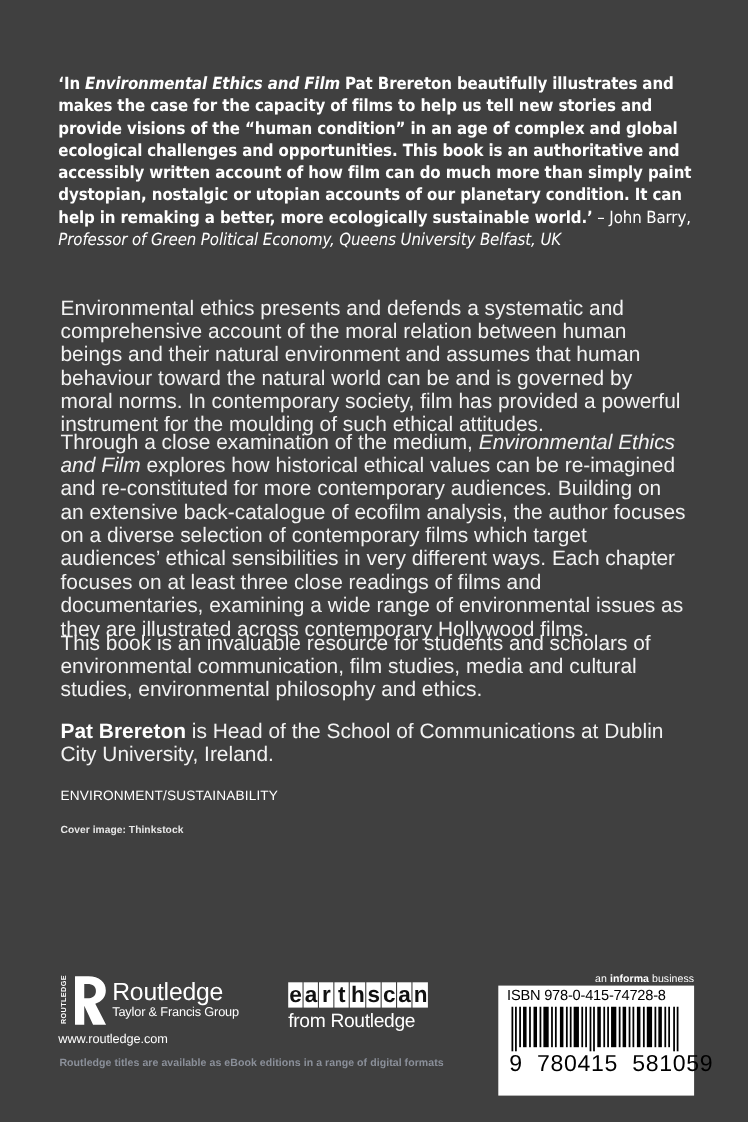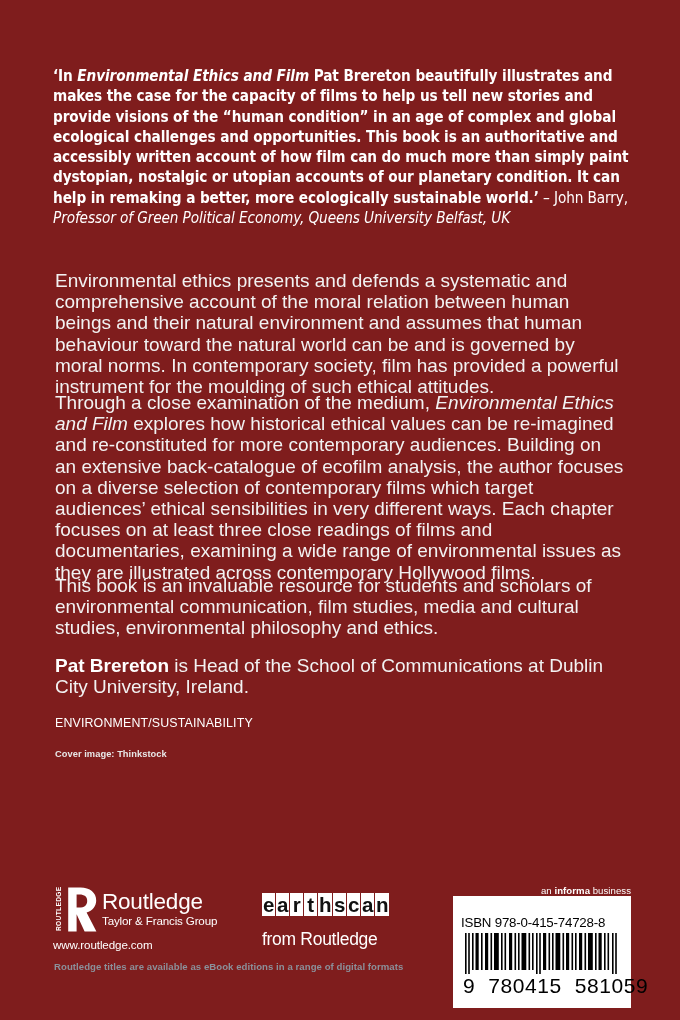--- a/index.html
+++ b/index.html
@@ -7,21 +7,21 @@
     padding: 0;
     background: #000;
   }
   body {
     font-family: "Liberation Sans", sans-serif;
   }
   .cover {
     position: relative;
     width: 680px;
     height: 1020px;
-    background: #7f1d1d;
+    background: #404040;
     overflow: hidden;
     color: #ffffff;
   }
 
   
   .blurb {
     position: absolute;
     left: 53px;
     top: 66px;
     width: 578px;
@@ -158,21 +158,21 @@
     color: #111111;
     font-size: 20.5px;
     line-height: 23px;
     font-weight: bold;
     padding: 0 1px;
     text-align: center;
     min-width: 11px;
     letter-spacing: -0.5px;
   }
   .es-sub {
-    margin-top: 13px;
+    margin-top: 2px;
     font-size: 17.5px;
     line-height: 20px;
     color: #ffffff;
     letter-spacing: -0.3px;
     font-weight: 400;
   }
 
   
   .informa {
     position: absolute;
@@ -181,25 +181,25 @@
     font-size: 9.6px;
     color: #ffffff;
     letter-spacing: 0.05px;
   }
   .informa b { font-weight: bold; }
   .isbn-panel {
     position: absolute;
     left: 453px;
     top: 896px;
     width: 178px;
-    height: 112px;
+    height: 100px;
     background: #ffffff;
     color: #000000;
     box-sizing: border-box;
-    padding: 19px 0 0 0;
+    padding: 1px 0 0 0;
   }
   .isbn-text {
     font-size: 13.3px;
     line-height: 16px;
     text-align: left;
     padding-left: 8px;
     letter-spacing: -0.2px;
     color: #000000;
   }
   .barcode-wrap {

